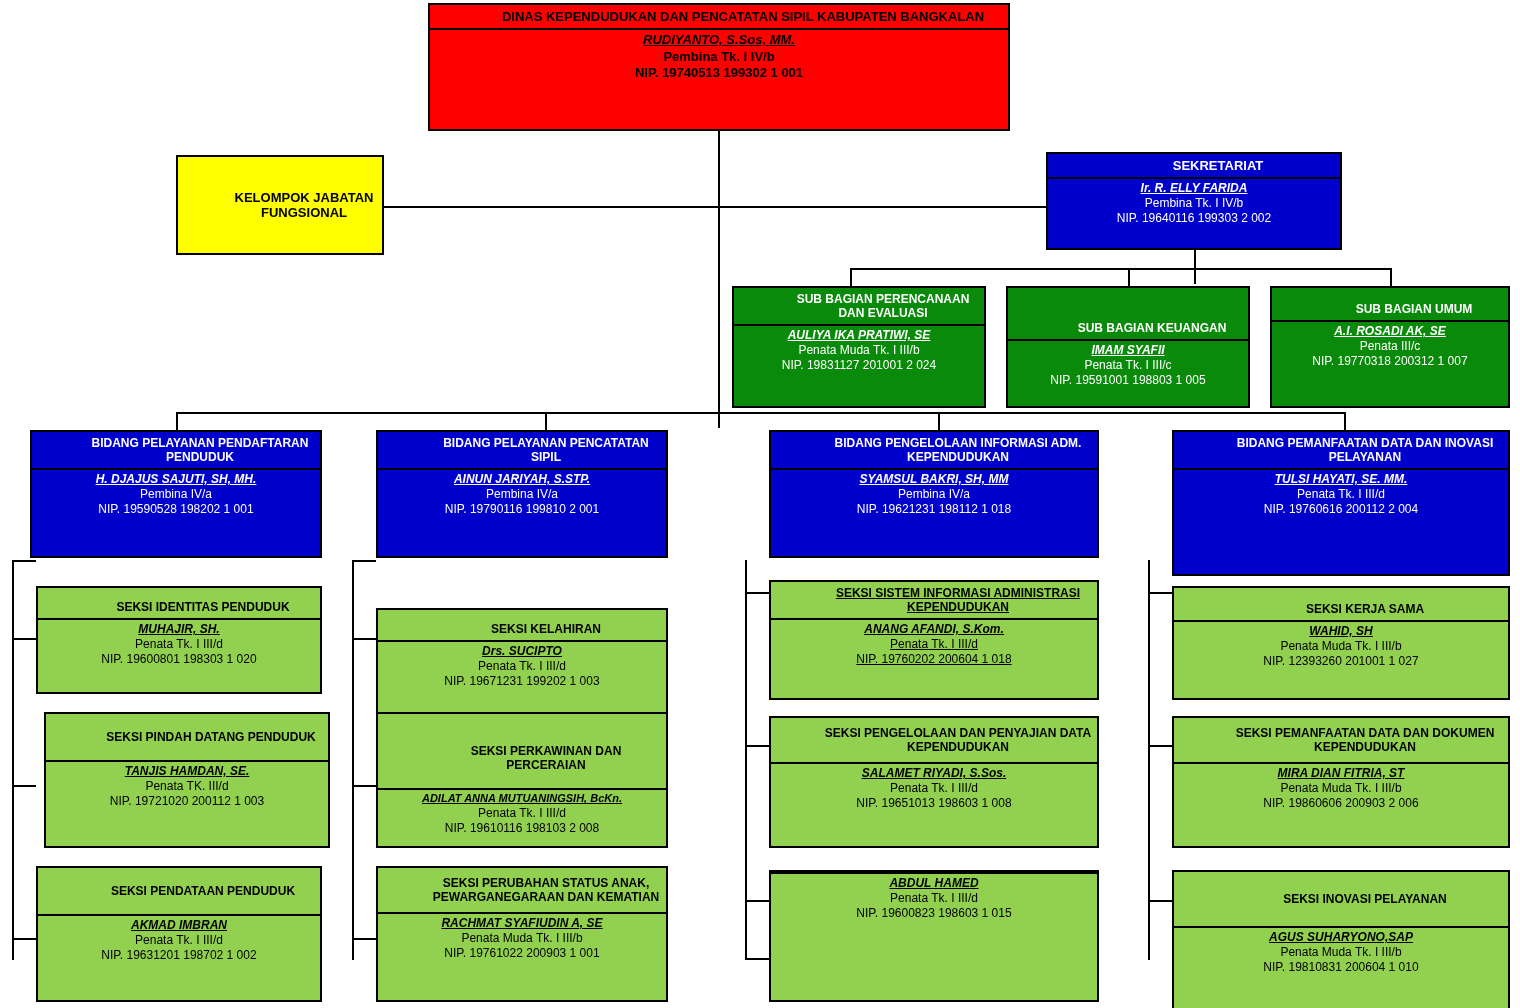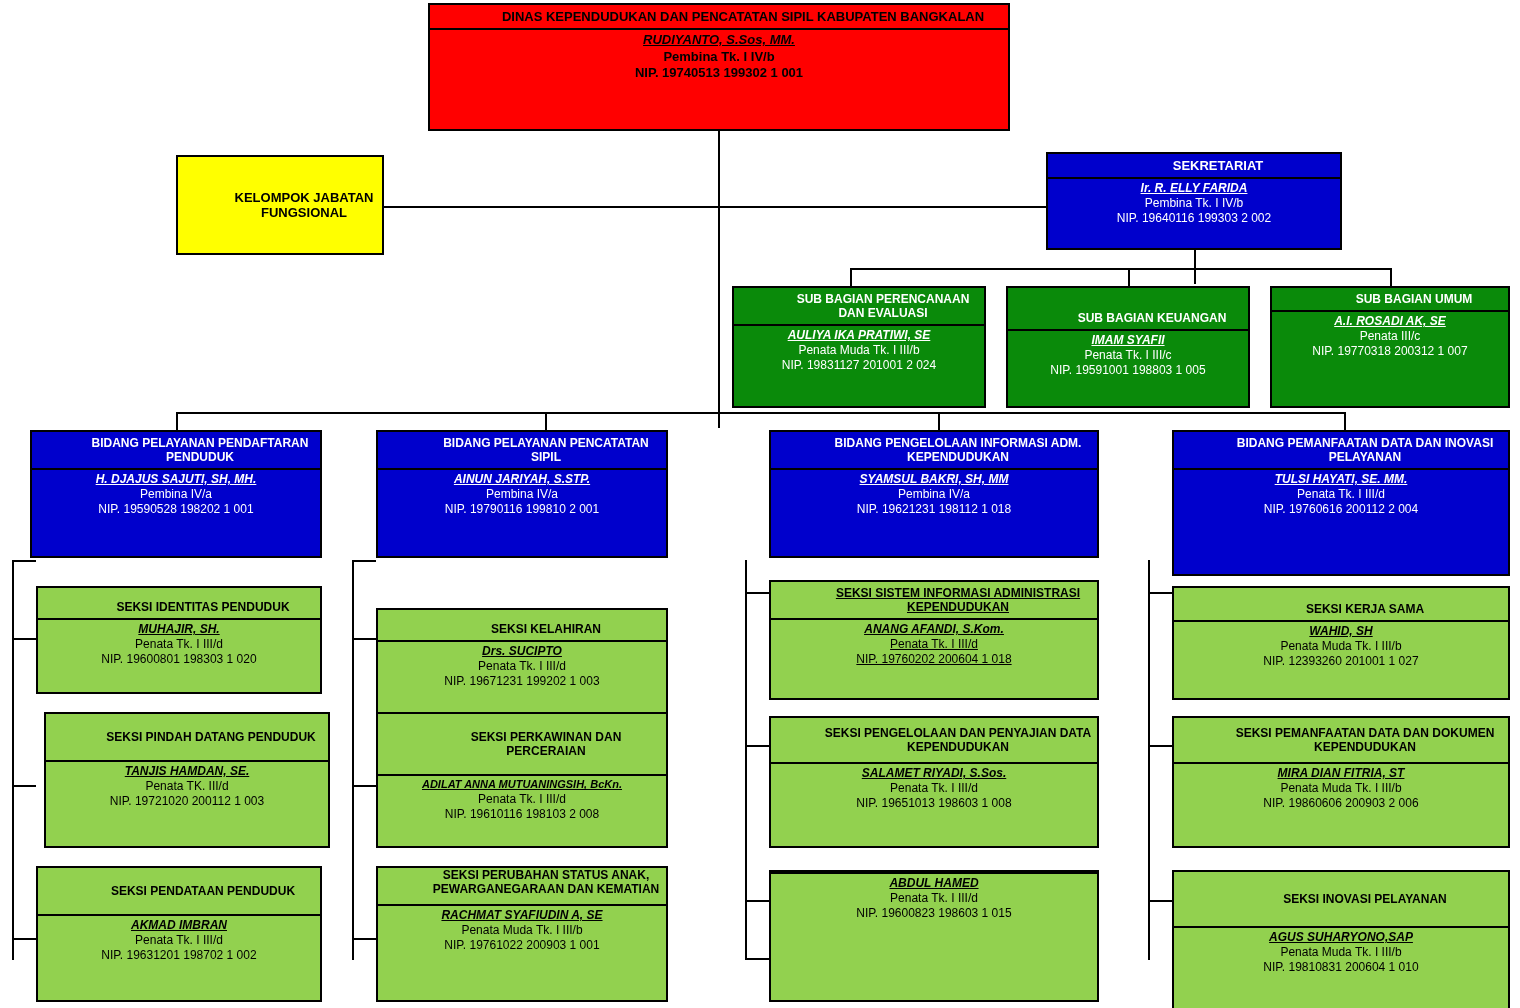--- a/index.html
+++ b/index.html
@@ -135,30 +135,30 @@
   <div class="node green" style="left:732px; top:286px; width:254px; height:122px;">
     <div class="title fs12">SUB BAGIAN PERENCANAAN DAN EVALUASI</div>
     <div class="body fs12">
       <div class="name">AULIYA IKA PRATIWI, SE</div>
       <div class="rank">Penata Muda Tk. I III/b</div>
       <div class="nip">NIP. 19831127 201001 2 024</div>
     </div>
   </div>
 
   <div class="node green" style="left:1006px; top:286px; width:244px; height:122px;">
-    <div class="title fs12" style="padding-top:23px">SUB BAGIAN KEUANGAN</div>
+    <div class="title fs12" style="padding-top:33px">SUB BAGIAN KEUANGAN</div>
     <div class="body fs12">
       <div class="name">IMAM SYAFII</div>
       <div class="rank">Penata Tk. I III/c</div>
       <div class="nip">NIP. 19591001 198803 1 005</div>
     </div>
   </div>
 
   <div class="node green" style="left:1270px; top:286px; width:240px; height:122px;">
-    <div class="title fs12" style="padding-top:4px">SUB BAGIAN UMUM</div>
+    <div class="title fs12" style="padding-top:14px">SUB BAGIAN UMUM</div>
     <div class="body fs12">
       <div class="name">A.I. ROSADI AK, SE</div>
       <div class="rank">Penata III/c</div>
       <div class="nip">NIP. 19770318 200312 1 007</div>
     </div>
   </div>
 
   <div class="node blue" style="left:30px; top:430px; width:292px; height:128px;">
     <div class="title fs12">BIDANG PELAYANAN PENDAFTARAN PENDUDUK</div>
     <div class="body fs12">
@@ -225,30 +225,30 @@
   <div class="node lgreen" style="left:376px; top:608px; width:292px; height:108px;">
     <div class="title fs12" style="padding-top:12px">SEKSI KELAHIRAN</div>
     <div class="body fs12">
       <div class="name">Drs. SUCIPTO</div>
       <div class="rank">Penata Tk. I III/d</div>
       <div class="nip">NIP. 19671231 199202 1 003</div>
     </div>
   </div>
 
   <div class="node lgreen" style="left:376px; top:712px; width:292px; height:136px;">
-    <div class="title fs12" style="padding-top:16px; padding-bottom:16px">SEKSI PERKAWINAN DAN PERCERAIAN</div>
+    <div class="title fs12" style="padding-top:30px; padding-bottom:16px">SEKSI PERKAWINAN DAN PERCERAIAN</div>
     <div class="body fs11">
       <div class="name">ADILAT ANNA MUTUANINGSIH, BcKn.</div>
       <div class="rank fs12">Penata Tk. I III/d</div>
       <div class="nip fs12">NIP. 19610116 198103 2 008</div>
     </div>
   </div>
 
   <div class="node lgreen" style="left:376px; top:866px; width:292px; height:136px;">
-    <div class="title fs12" style="padding-top:0; padding-bottom:8px">SEKSI PERUBAHAN STATUS ANAK, PEWARGANEGARAAN DAN KEMATIAN</div>
+    <div class="title fs12" style="padding-top:8px; padding-bottom:8px">SEKSI PERUBAHAN STATUS ANAK, PEWARGANEGARAAN DAN KEMATIAN</div>
     <div class="body fs12">
       <div class="name">RACHMAT SYAFIUDIN A, SE</div>
       <div class="rank">Penata Muda Tk. I III/b</div>
       <div class="nip">NIP. 19761022 200903 1 001</div>
     </div>
   </div>
 
   <div class="node lgreen" style="left:769px; top:580px; width:330px; height:120px;text-decoration:underline;">
     <div class="title fs12">SEKSI SISTEM INFORMASI ADMINISTRASI KEPENDUDUKAN</div>
     <div class="body fs12">

